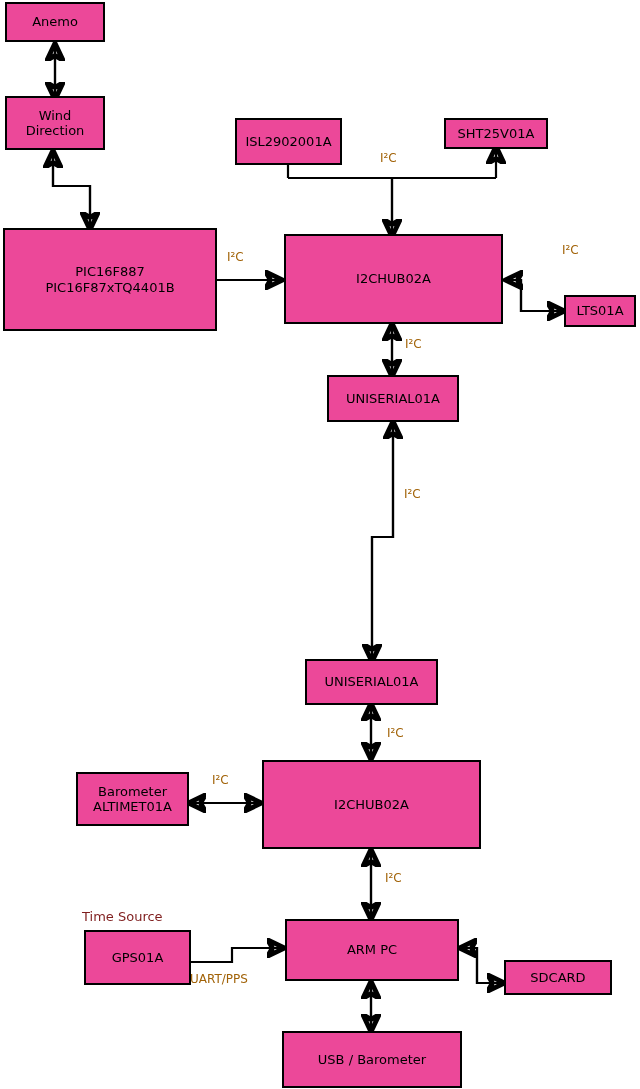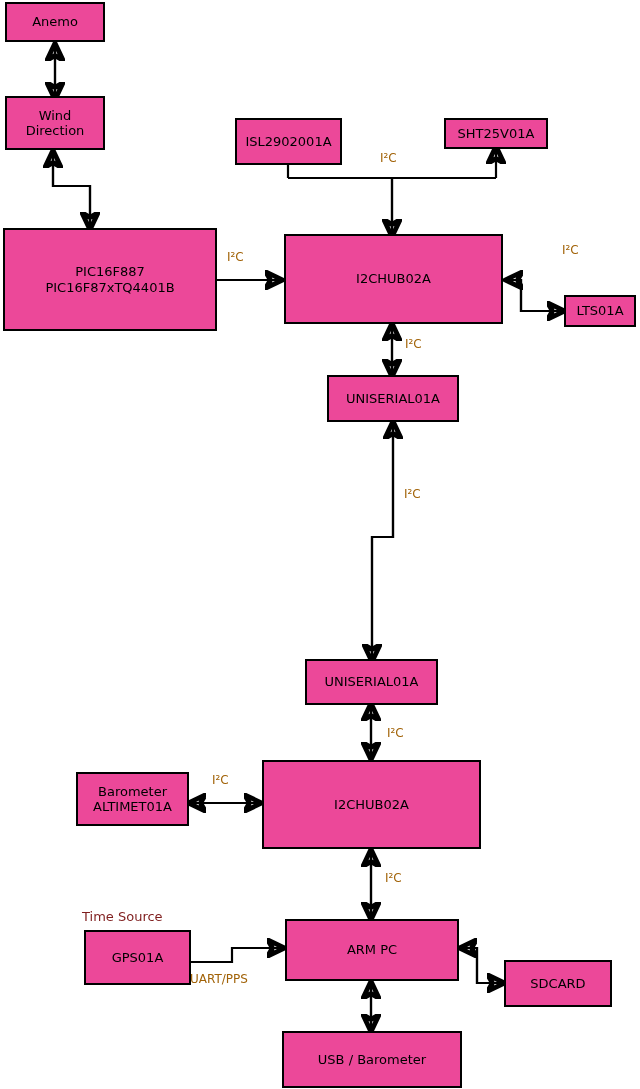--- a/index.html
+++ b/index.html
@@ -150,21 +150,21 @@
   </div>
 
   <div class="node" style="left:68px;top:930px;width:107px;height:55px;margin-left:16px;">
     <span class="node-label">GPS01A</span>
   </div>
 
   <div class="node" style="left:285px;top:919px;width:174px;height:62px;">
     <span class="node-label">ARM PC</span>
   </div>
 
-  <div class="node" style="left:504px;top:960px;width:108px;height:47px;">
+  <div class="node" style="left:504px;top:960px;width:108px;height:35px;">
     <span class="node-label">SDCARD</span>
   </div>
 
   <div class="node" style="left:282px;top:1031px;width:180px;height:57px;">
     <span class="node-label">USB / Barometer</span>
   </div>
 
   <div class="edge-label" style="left:380px;top:151px;">I²C</div>
 
   <div class="edge-label" style="left:227px;top:250px;">I²C</div>

